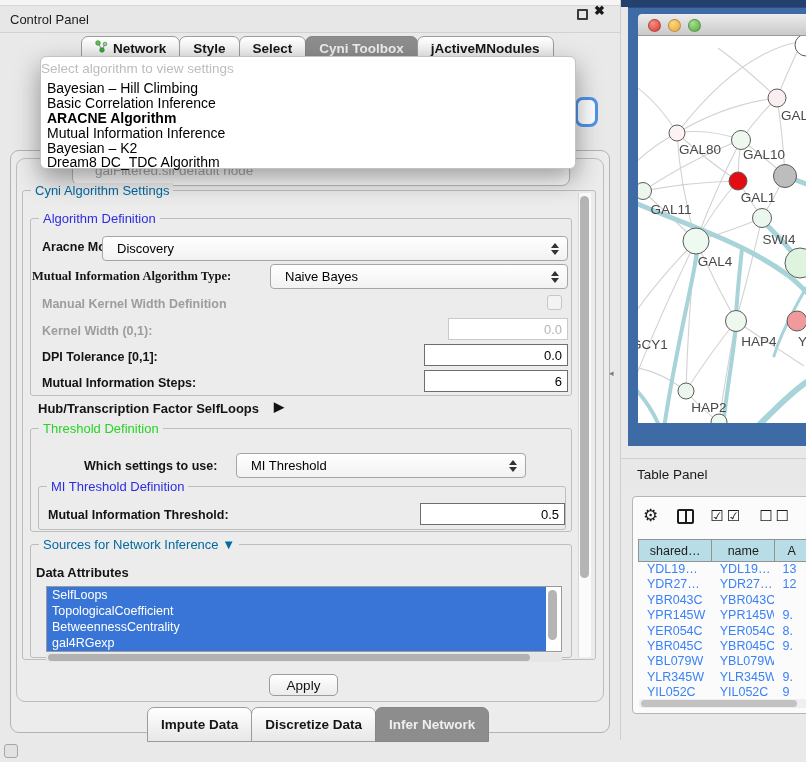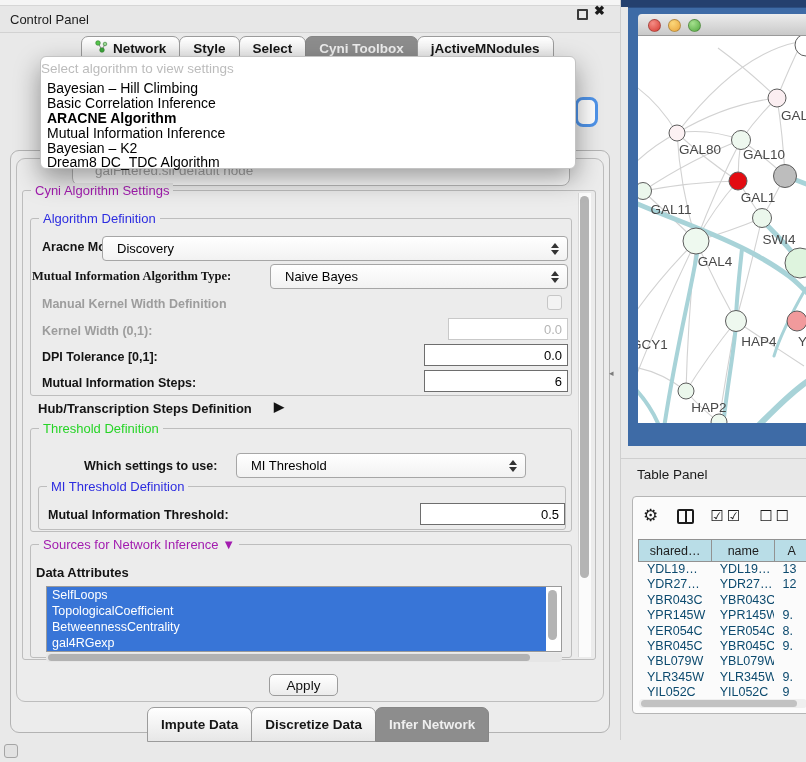--- a/index.html
+++ b/index.html
@@ -39,21 +39,21 @@
   
   .focus-frag { left:575px; top:97px; width:23px; height:30px; border:3px solid #4f93e8; border-radius:8px; background:#fdfdfd; z-index:2; }
   .bg-field { left:72px; top:156px; width:498px; height:30px; border:1px solid #b7b7b7; border-radius:8px;
               background:#fdfdfd; color:#a9a9a9; font-size:13.5px; line-height:28px; padding-left:22px; z-index:3; }
 
   
   .panelA { left:10px; top:150px; width:600px; height:583px; border:1px solid #b3b3b3; border-radius:9px; background:#ececec; z-index:1; }
   .panelB { left:16px; top:158px; width:588px; height:544px; border:1px solid #bdbdbd; border-radius:9px; background:#ececec; z-index:1; }
 
   .grp { position:absolute; border:1px solid #bdbdbd; border-radius:3px; z-index:4; }
-  .grp .legend { position:absolute; top:-8px; left:8px; background:#ececec; padding:0 4px; font-size:13px; color:#a21caf; white-space:nowrap; }
+  .grp .legend { position:absolute; top:-8px; left:8px; background:#ececec; padding:0 4px; font-size:13px; color:#0369a1; white-space:nowrap; }
   .legend.blue { color:#2d2de0; }
   .legend.green { color:#27d427; }
 
   .lbl { position:absolute; font-size:12.5px; font-weight:bold; color:#141414; white-space:nowrap; z-index:5; }
   .lbl.dis { color:#9d9d9d; }
   .field { position:absolute; background:#fff; border:1px solid #6e6e6e; font-size:13px; color:#000;
            display:flex; align-items:center; justify-content:flex-end; padding-right:5px; z-index:5;text-align:right; }
   .field.dis { border-color:#c9c9c9; color:#b5b5b5; }
   .combo { position:absolute; background:linear-gradient(#ffffff,#f2f2f2); border:1px solid #a6a6a6; border-radius:4px;
            font-size:13px; color:#000; display:flex; align-items:center; padding-left:14px; z-index:5; }
@@ -87,21 +87,21 @@
   .tp-box { left:632px; top:496px; width:180px; height:218px; background:#fbfbfb; border:1px solid #b5b5b5; border-radius:4px; }
   .tp-toolbar { position:absolute; left:10px; top:6px; height:26px; display:flex; align-items:center; gap:16px; }
   .tico { font-size:15px; color:#1c1c1c; line-height:26px; }
   .tico.gear { font-size:17px; }
   .split-ico { width:17px; height:15px; border:2px solid #1c1c1c; border-radius:2px; position:relative; }
   .split-ico::after { content:""; position:absolute; left:5.5px; top:0; width:2px; height:11px; background:#1c1c1c; }
   .tbl { position:absolute; left:6px; top:42px; width:170px; }
   .tr { display:flex; }
   .th { background:#b9dde7; border:1px solid #929292; margin-left:-1px; height:23px; line-height:22px;
         text-align:center; font-size:12.5px; color:#1d1d1d; overflow:hidden; white-space:nowrap; }
-  .td { height:15.4px; line-height:15.4px; font-size:12.5px; color:#0c4a6e; padding-left:8px; overflow:hidden; white-space:nowrap; }
+  .td { height:15.4px; line-height:15.4px; font-size:12.5px; color:#3b82f6; padding-left:8px; overflow:hidden; white-space:nowrap; }
   .c0 { width:86px; } .c1 { width:74px; } .c2 { width:40px; }
   .tp-hscroll { position:absolute; left:6px; top:202px; width:168px; height:9px; background:#efefef; border-radius:4px; }
   .tp-hscroll .thumb { position:absolute; left:2px; top:1px; width:156px; height:7px; background:#c2c2c2; border-radius:4px; }
 
   svg text { font-family:"Liberation Sans", sans-serif; }
 </style>
 </head>
 <body>
 
 <div class="screen">
@@ -186,21 +186,21 @@
   </div>
   <span class="lbl dis" style="left:42px; top:297px;">Manual Kernel Width Definition</span>
   <div class="chk" style="left:547px; top:295px;"></div>
   <span class="lbl dis" style="left:42px; top:324px;">Kernel Width (0,1):</span>
   <div class="field dis" style="left:448px; top:318px; width:120px; height:22px;">0.0</div>
   <span class="lbl" style="left:42px; top:350px;">DPI Tolerance [0,1]:</span>
   <div class="field" style="left:424px; top:344px; width:144px; height:22px;">0.0</div>
   <span class="lbl" style="left:42px; top:376px;">Mutual Information Steps:</span>
   <div class="field" style="left:424px; top:370px; width:144px; height:22px;">6</div>
 
-  <span class="lbl" style="left:38px; top:401px; font-size:13px;">Hub/Transcription Steps Definition</span>
+  <span class="lbl" style="left:38px; top:401px; font-size:13px;">Hub/Transcription Factor SelfLoops</span>
   <span class="lbl" style="left:274px; top:399px; font-size:13px;">▶</span>
 
   <div class="grp" style="left:30px; top:428px; width:542px; height:104px;">
     <span class="legend green">Threshold Definition</span>
   </div>
   <span class="lbl" style="left:84px; top:459px;">Which settings to use:</span>
   <div class="combo" style="left:236px; top:453px; width:290px; height:25px;">
     <span>MI Threshold</span>
     <span class="arrows">
         <span class="up"></span>

